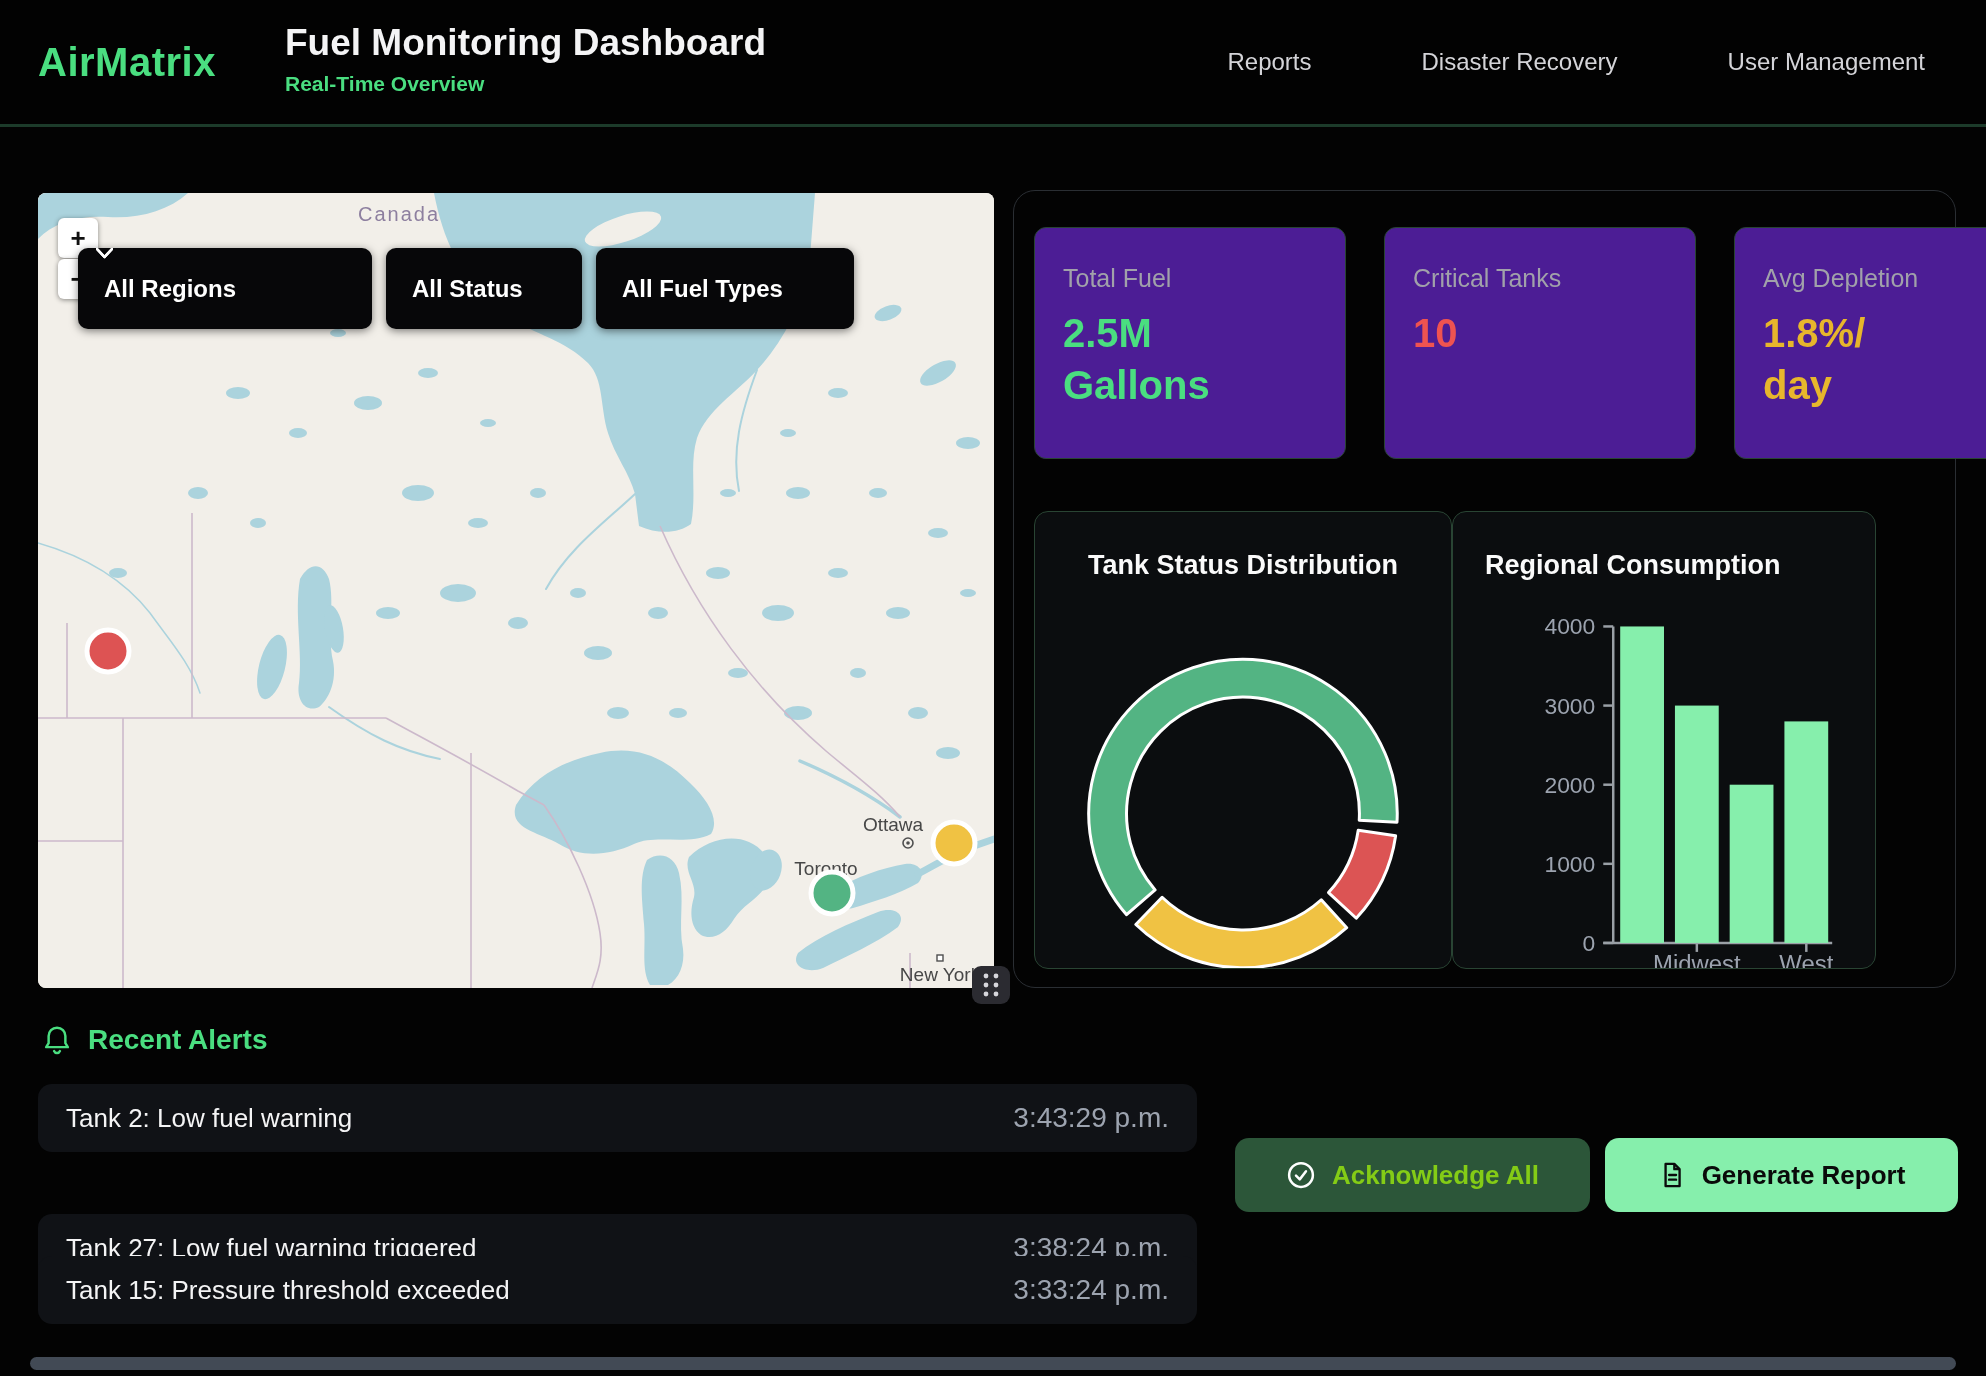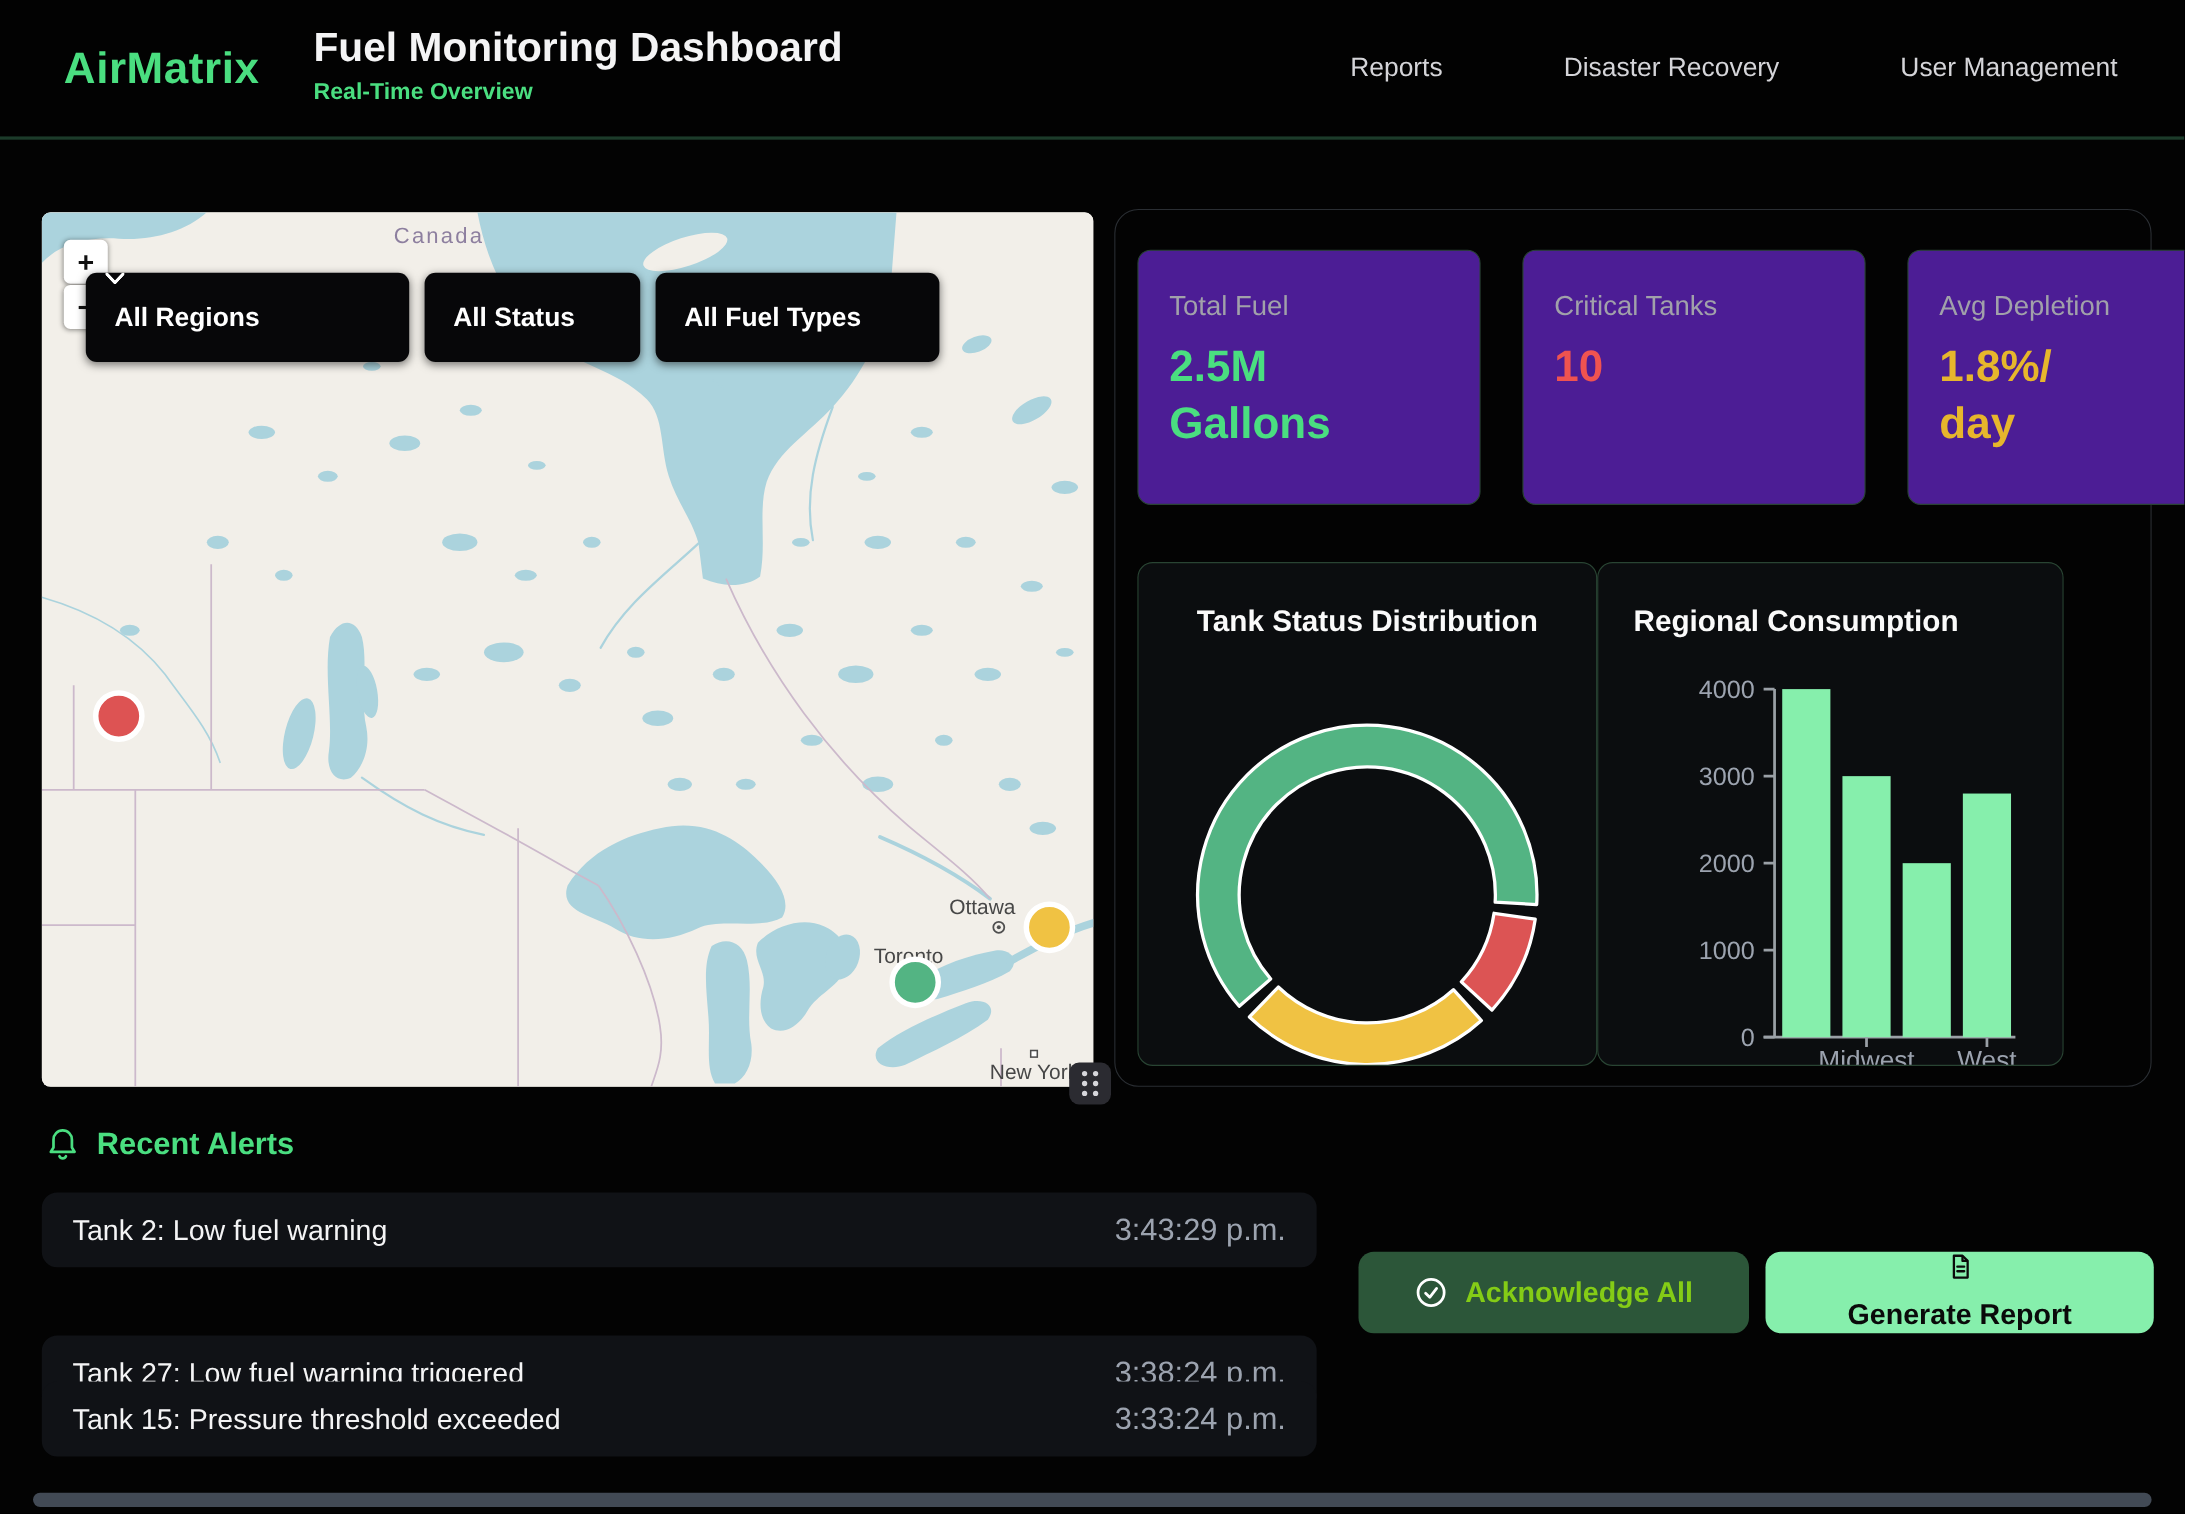--- a/index.html
+++ b/index.html
@@ -4,21 +4,21 @@
 <style>
   html,body{margin:0;padding:0;background:#000;}
   *{box-sizing:border-box;}
   .page{position:relative;width:1986px;height:1376px;background:#030303;overflow:hidden;
         font-family:"Liberation Sans",sans-serif;color:#f4f4f5;}
 
   
   .header{position:absolute;left:0;top:0;width:100%;height:127px;background:#020202;
           border-bottom:3px solid #1c3b2a;}
   .logo{position:absolute;left:38px;top:0;height:124px;display:flex;align-items:center;
-        font-size:40px;font-weight:bold;color:var(--accent);letter-spacing:.5px;margin-left:20px;}
+        font-size:40px;font-weight:bold;color:var(--accent);letter-spacing:.5px;}
   .title-block{position:absolute;left:285px;top:22px;}
   .title{font-size:37px;font-weight:bold;color:#f4f4f5;}
   .subtitle{margin-top:8px;font-size:21px;font-weight:600;color:var(--accent);}
   .nav{position:absolute;right:61px;top:0;height:124px;display:flex;align-items:center;gap:110px;}
   .nav a{color:#d4d4d8;font-size:24px;text-decoration:none;cursor:pointer;}
 
   
   .map{position:absolute;left:38px;top:193px;width:956px;height:795px;border-radius:8px;
        overflow:hidden;background:var(--map-land);}
   .map svg{position:absolute;inset:0;}
@@ -68,21 +68,21 @@
              padding:0 28px;}
   .alert-row .a-text{font-size:26px;color:#f4f4f5;}
   .alert-row .a-time{font-size:28px;color:#9ca3af;}
   .row-0{top:1084px;} .row-1{top:1170px;margin-top:44px;} .row-2{top:1256px;}
 
   
   .btn{position:absolute;top:1138px;height:74px;border:none;border-radius:14px;cursor:pointer;
        display:flex;align-items:center;justify-content:center;gap:16px;font-family:"Liberation Sans",sans-serif;
        font-size:26px;font-weight:bold;}
   .btn-ack{left:1235px;width:355px;background:var(--ack-bg);color:#84cc16;}
-  .btn-gen{left:1605px;width:353px;background:var(--bright);color:#0a0a0a;flex-direction:column;}
+  .btn-gen{left:1605px;width:353px;background:var(--bright);color:#0a0a0a;}
 
   .bottom-scrollbar{position:absolute;left:30px;top:1357px;width:1926px;height:13px;
                     background:#424a55;border-radius:7px;cursor:pointer;}
 </style>
 </head>
 <body>
 
 <div class="page">
 
   <div class="header">

